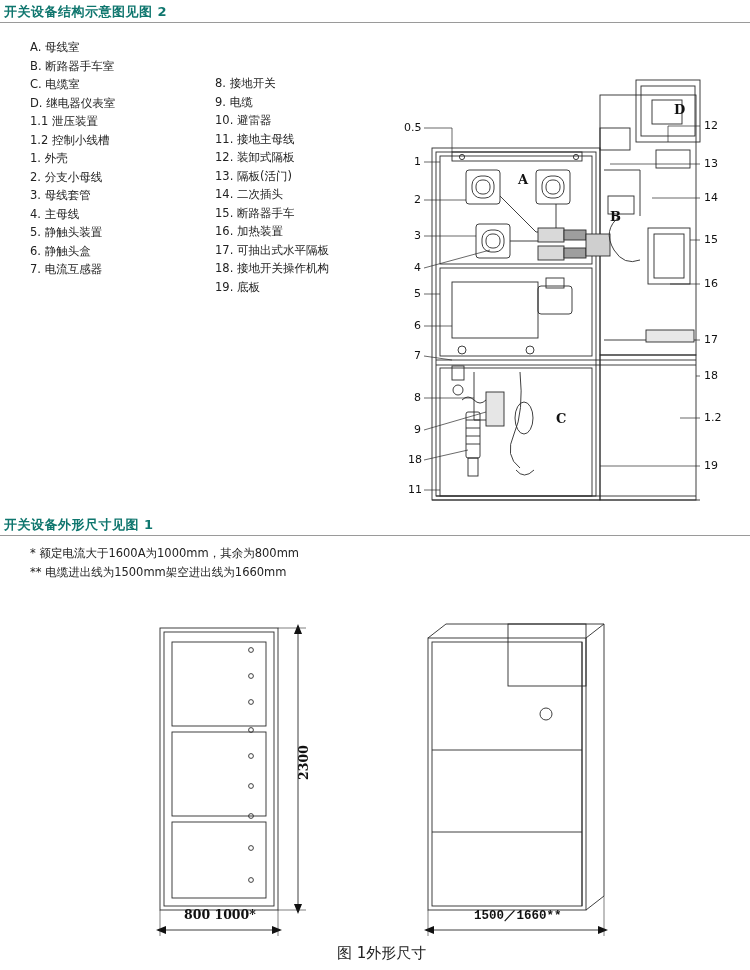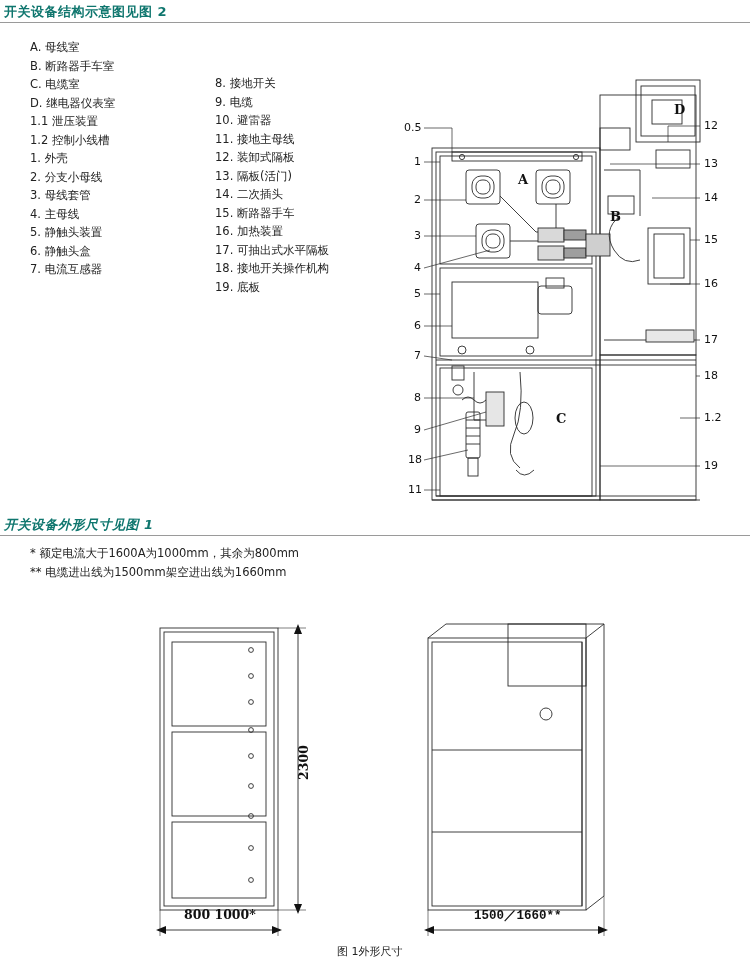--- a/index.html
+++ b/index.html
@@ -9,21 +9,21 @@
     color:#1a1a1a;position:relative;overflow:hidden;
   }
   .sec-title{
     position:absolute;font-size:13px;font-weight:bold;color:#0f766e;
     letter-spacing:.5px;
   }
   .rule{position:absolute;height:1px;background:#9a9a9a;}
   .legend{position:absolute;font-size:11.5px;line-height:18.5px;color:#222;}
   .legend div{white-space:nowrap;}
   .note{position:absolute;font-size:11.5px;line-height:19px;color:#222;}
-  .cap{position:absolute;font-size:11px;color:#222;}
+  .cap{position:absolute;font-size:15px;color:#222;}
   .dimtxt{position:absolute;font-size:12.5px;font-weight:bold;color:#111;
           font-family:"DejaVu Serif","Liberation Serif",serif;}
   .vtxt{transform:rotate(-90deg);transform-origin:50% 50%;}
   .lbl{position:absolute;font-size:11px;color:#111;
        font-family:"DejaVu Sans","Liberation Sans",sans-serif;}
   .biglbl{position:absolute;font-size:13px;font-weight:bold;color:#111;
        font-family:"DejaVu Serif","Liberation Serif",serif;}
   svg{display:block;}
   .fig1{position:absolute;left:0;top:0;}
 </style>
@@ -196,21 +196,21 @@
 <div class="lbl" style="left:704px;top:333px;">17</div>
 <div class="lbl" style="left:704px;top:369px;">18</div>
 <div class="lbl" style="left:704px;top:411px;">1.2</div>
 <div class="lbl" style="left:704px;top:459px;">19</div>
 
 <div class="biglbl" style="left:518px;top:172px;">A</div>
 <div class="biglbl" style="left:610px;top:209px;">B</div>
 <div class="biglbl" style="left:556px;top:411px;">C</div>
 <div class="biglbl" style="left:674px;top:102px;">D</div>
 
-<div class="sec-title" style="left:4px;top:516px;font-style:italic;">开关设备外形尺寸见图 1</div>
+<div class="sec-title" style="left:4px;top:516px;">开关设备外形尺寸见图 1</div>
 <div class="rule" style="left:0px;top:535px;width:750px;"></div>
 
 <div class="note" style="left:30px;top:544px;">* 额定电流大于1600A为1000mm，其余为800mm</div>
 <div class="note" style="left:30px;top:563px;">** 电缆进出线为1500mm架空进出线为1660mm</div>
 
 <svg class="fig1" width="750" height="350" viewBox="0 0 750 350" style="left:0;top:600px;">
   <g fill="none" stroke="#2a2a2a" stroke-width="0.9">
 
     <rect x="160" y="28" width="118" height="282"></rect>
     <rect x="164" y="32" width="110" height="274"></rect>

